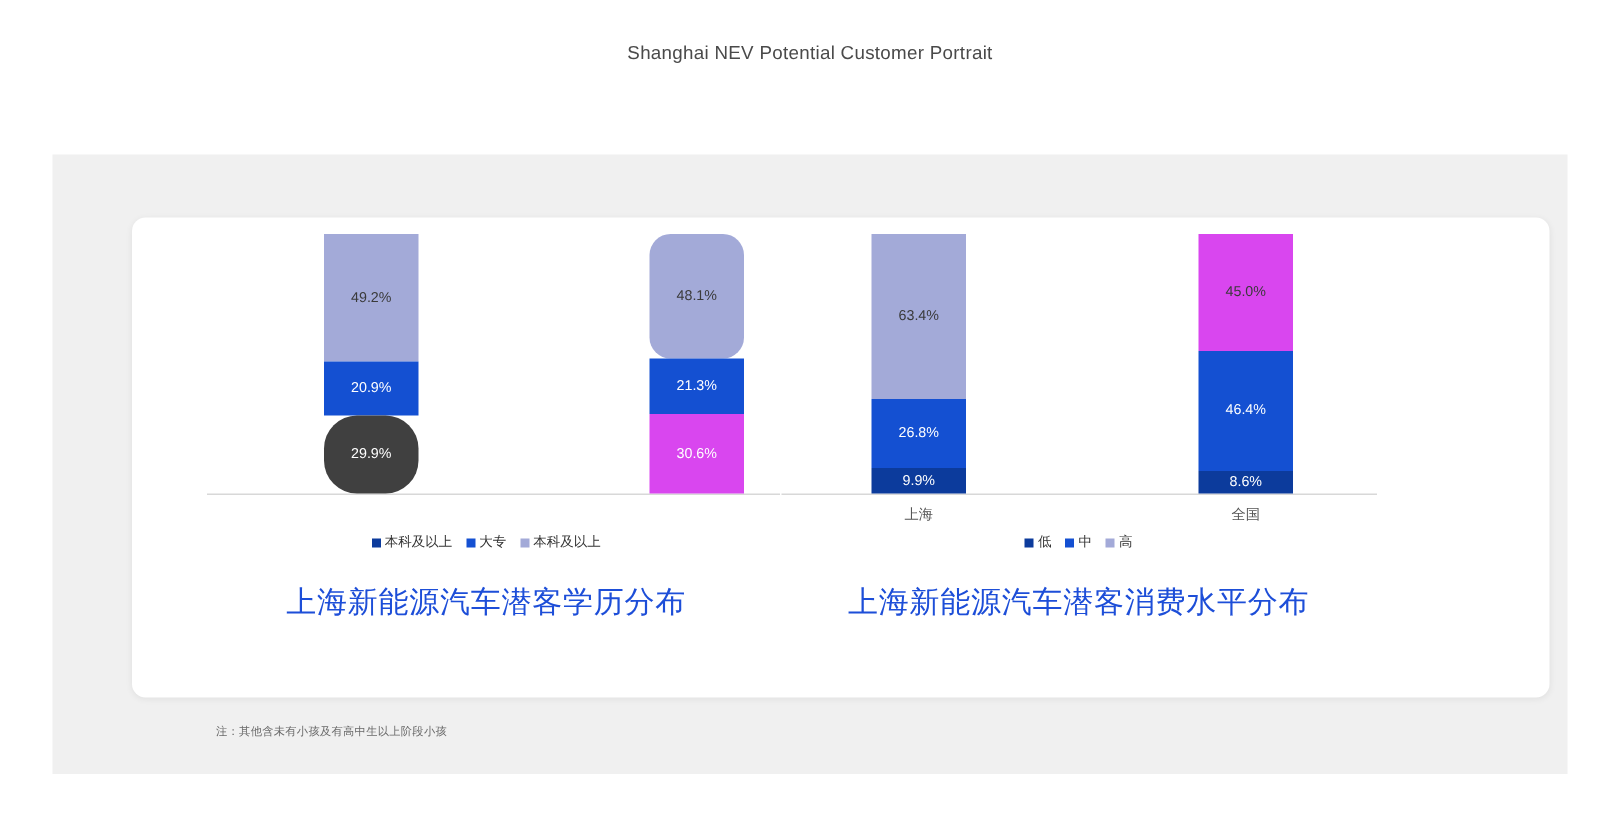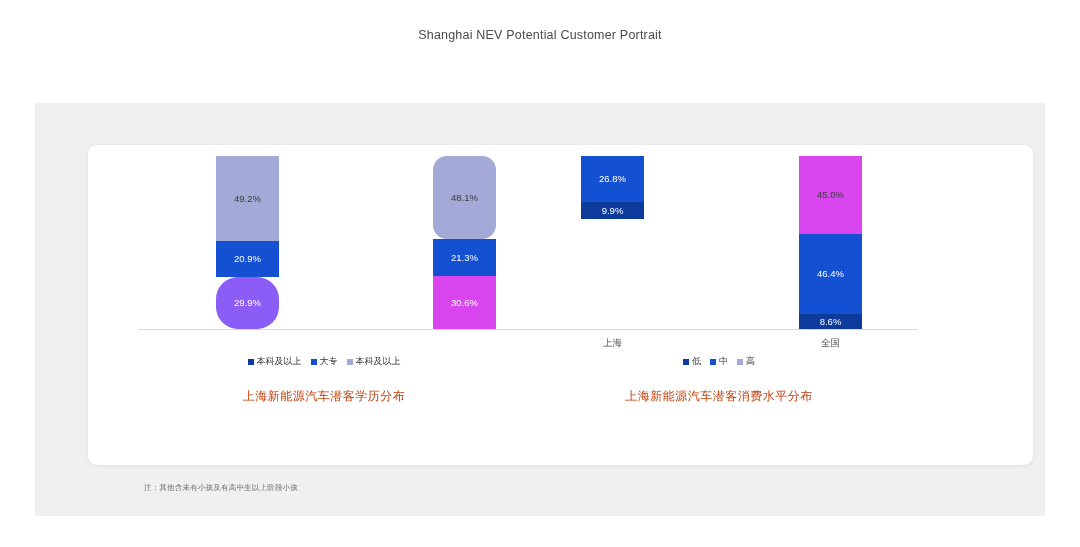--- a/index.html
+++ b/index.html
@@ -105,21 +105,21 @@
     gap: 9px;
   }
   .legend-item { display: flex; align-items: center; gap: 3px; }
   .legend-swatch { width: 6px; height: 6px; display: inline-block; }
   .legend-text { font-size: 9px; color: #333; line-height: 1; }
 
   
   .caption {
     position: absolute; top: 243px; left: 0; width: 472px;
     text-align: center;
-    font-size: 12px; color: #c2410c;
+    font-size: 20px; color: #1d4ed8;
     letter-spacing: 0.5px;
   }
 
   
   .footnote {
     position: absolute; left: 56px; top: 338px;
     font-size: 7.5px; color: #6a6a6a;
     letter-spacing: 0.2px;
   }
 </style>
@@ -138,21 +138,21 @@
 
       <div class="charts-row">
 
         <div class="chart-block chart-1">
           <div class="plot">
             <div class="axis-line"></div>
 
             <div class="bar bar-a" style="height: 173px;">
               <div class="seg seg-hi" style="height: 85.116px; background: rgb(163, 170, 216);">49.2%</div>
               <div class="seg seg-mid" style="height: 36.157px; background: rgb(20, 80, 210);">20.9%</div>
-              <div class="seg seg-lo" style="height: 51.727px; background: #8b5cf6; border-radius: 22px;">29.9%</div>
+              <div class="seg seg-lo" style="height: 51.727px; background: #404040; border-radius: 22px;">29.9%</div>
             </div>
 
             <div class="bar bar-b" style="height: 173px;">
               <div class="seg seg-hi" style="height: 83.213px; background: rgb(163, 170, 216); border-radius: 14px;">48.1%</div>
               <div class="seg seg-mid" style="height: 36.849px; background: rgb(20, 80, 210);">21.3%</div>
               <div class="seg seg-lo" style="height: 52.938px; background: #d946ef;">30.6%</div>
             </div>
           </div>
 
           <div class="cat-labels">
@@ -176,20 +176,21 @@
           </div>
 
           <div class="caption">上海新能源汽车潜客学历分布</div>
         </div>
 
         <div class="chart-block chart-2">
           <div class="plot">
             <div class="axis-line"></div>
 
             <div class="bar bar-a" style="height: 173px;">
+              <div class="seg seg-hi" style="height: 109.572px; background: rgb(163, 170, 216);">63.4%</div>
               <div class="seg seg-mid" style="height: 46.3177px; background: rgb(20, 80, 210);">26.8%</div>
               <div class="seg seg-lo" style="height: 17.1099px; background: rgb(12, 59, 156);">9.9%</div>
             </div>
 
             <div class="bar bar-b" style="height: 173px;">
               <div class="seg seg-hi" style="height: 77.85px; background: #d946ef;">45.0%</div>
               <div class="seg seg-mid" style="height: 80.272px; background: rgb(20, 80, 210);">46.4%</div>
               <div class="seg seg-lo" style="height: 14.878px; background: rgb(12, 59, 156);">8.6%</div>
             </div>
           </div>

